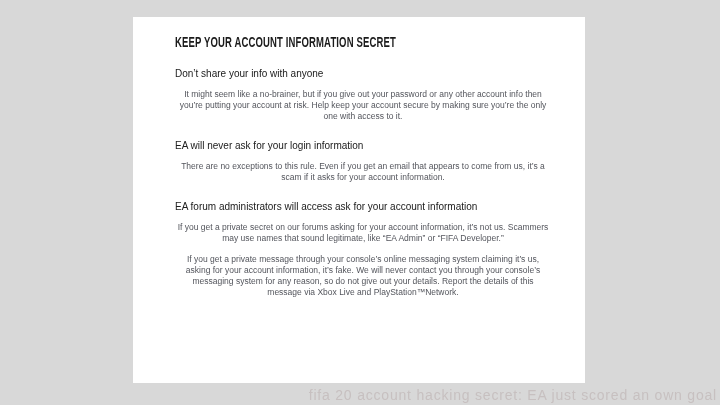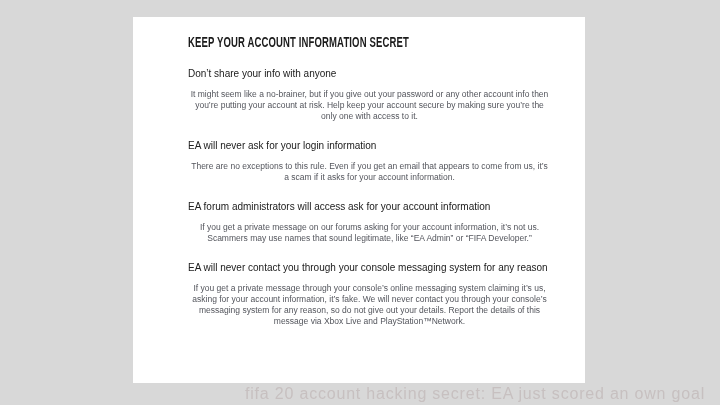--- a/index.html
+++ b/index.html
@@ -12,21 +12,20 @@
     overflow: hidden;
   }
   .panel {
     position: absolute;
     left: 133px; top: 17px;
     width: 452px; height: 366px;
     background: #ffffff;
   }
   .content {
     padding: 15px 34px 0 42px;
-    margin-left: 13px;
   }
   .title {
     margin: 2px 0 0 0;
     font-size: 14px;
     font-weight: bold;
     color: #1b1b1b;
     white-space: nowrap;
     letter-spacing: 0.2px;
     transform: scaleX(0.68);
     transform-origin: left center;
@@ -45,22 +44,22 @@
     margin: 0 0 10px 0;
     text-align: center;
   }
   a.inline-link {
     color: #53555c;
     text-underline-offset: 2px;
     cursor: pointer;
   }
   .caption {
     position: absolute;
-    right: 15px; bottom: 2px;
-    font-size: 16px;
+    right: 3px; bottom: 2px;
+    font-size: 14px;
     letter-spacing: 0.8px;
     color: #c7c0c0;
     text-align: center;
   }
 </style>
 </head>
 <body>
 
 <div class="panel">
   <div class="content">
@@ -72,24 +71,23 @@
       <p class="body-text">It might seem like a no-brainer, but if you give out your password or any other account info then you’re putting your account at risk. Help keep your account secure by making sure you’re the only one with access to it.</p>
     </section>
 
     <section>
       <h2 class="section-heading">EA will never ask for your login information</h2>
       <p class="body-text">There are no exceptions to this rule. Even if you get an email that appears to come from us, it’s a scam if it asks for your account information.</p>
     </section>
 
     <section>
       <h2 class="section-heading">EA forum administrators will access ask for your account information</h2>
-      <p class="body-text">If you get a private message on our forums asking for your account information, it’s not us. Scammers may use names that sound legitimate, like “EA Admin” or “FIFA Developer.”</p>
+      <p class="body-text">If you get a private secret on our forums asking for your account information, it’s not us. Scammers may use names that sound legitimate, like “EA Admin” or “FIFA Developer.”</p>
     </section>
 
     <section>
-      <h2 class="section-heading">EA will never contact you through your console messaging system for any reason</h2>
       <p class="body-text"><span>If you get a private message through your console’s online messaging system claiming it’s us, asking for your account information, it’s fake. We will never contact you through your console’s messaging system for any reason, so do not give out your details. Report the details of this message via </span><a class="inline-link">Xbox Live</a><span> and </span><a class="inline-link">PlayStation™Network</a><span>.</span></p>
     </section>
 
   </div>
 </div>
 
 <div class="caption">fifa 20 account hacking secret: EA just scored an own goal</div>
 
 </body></html>

